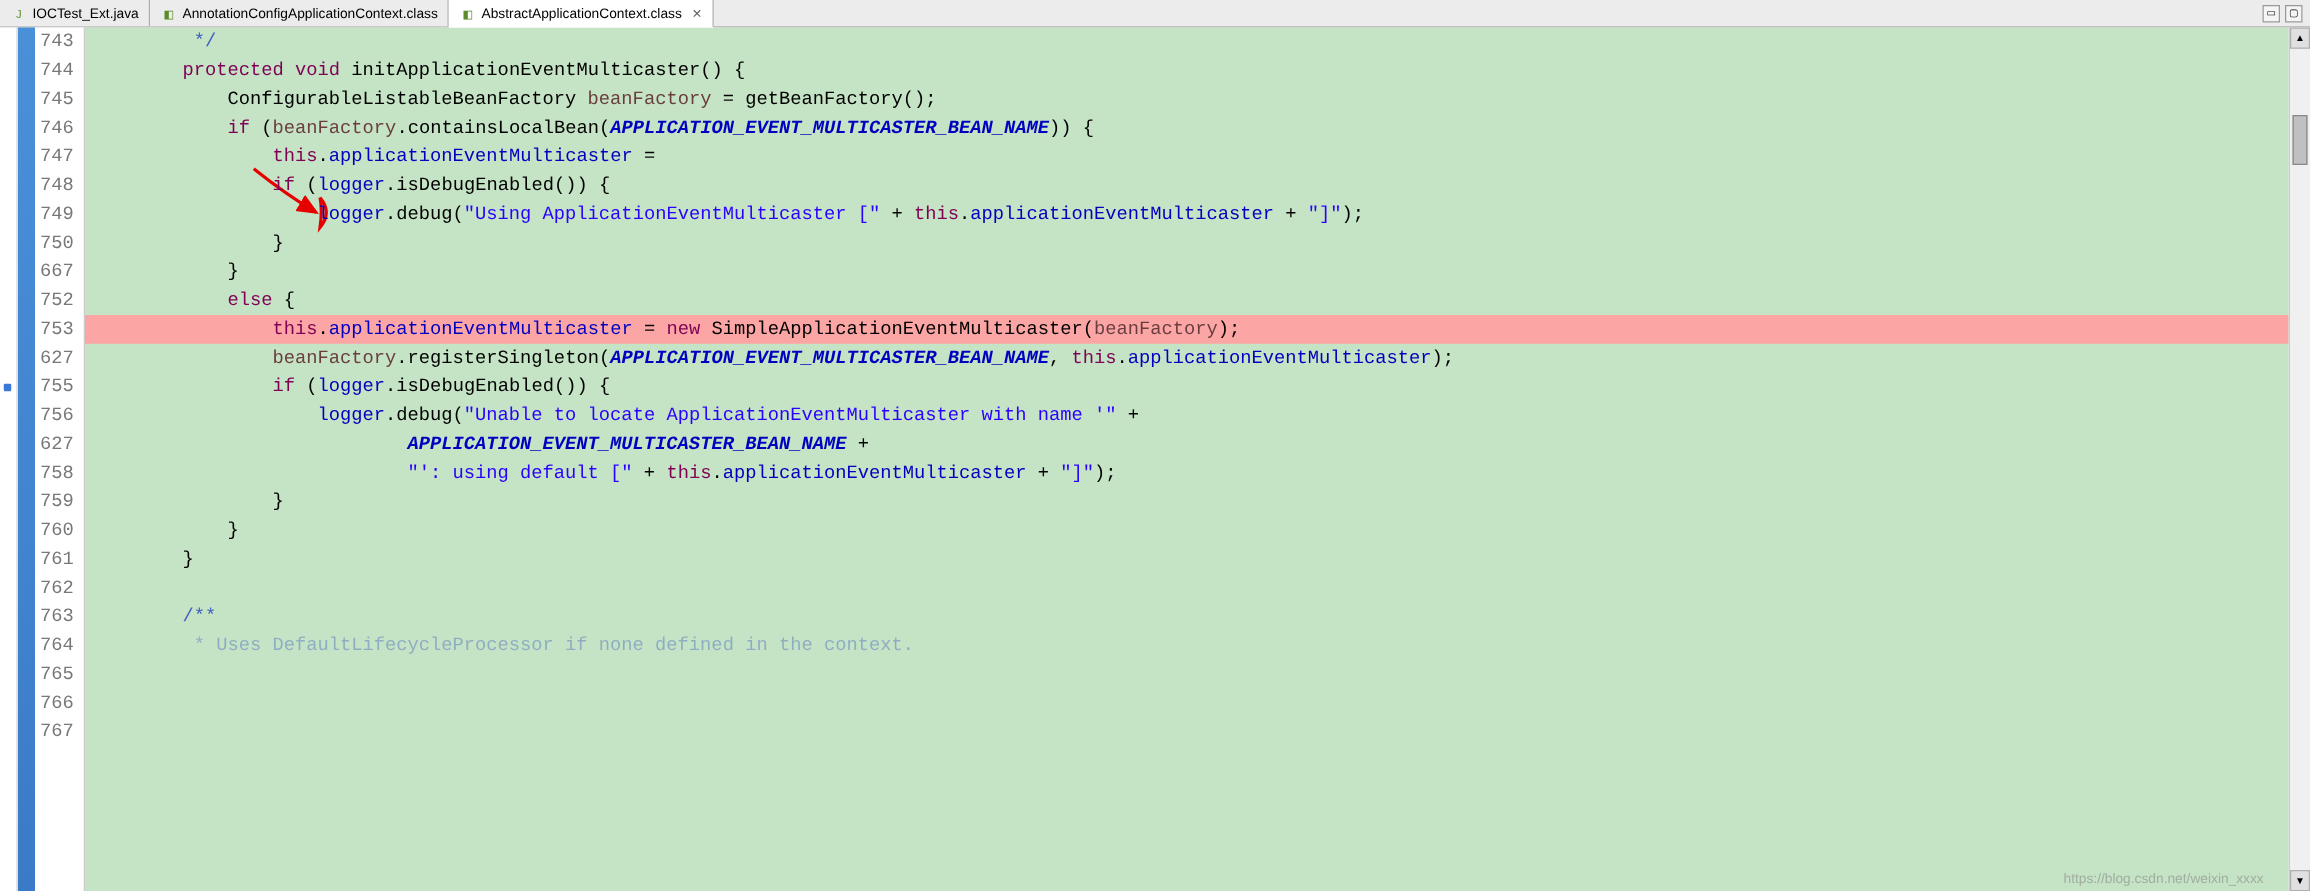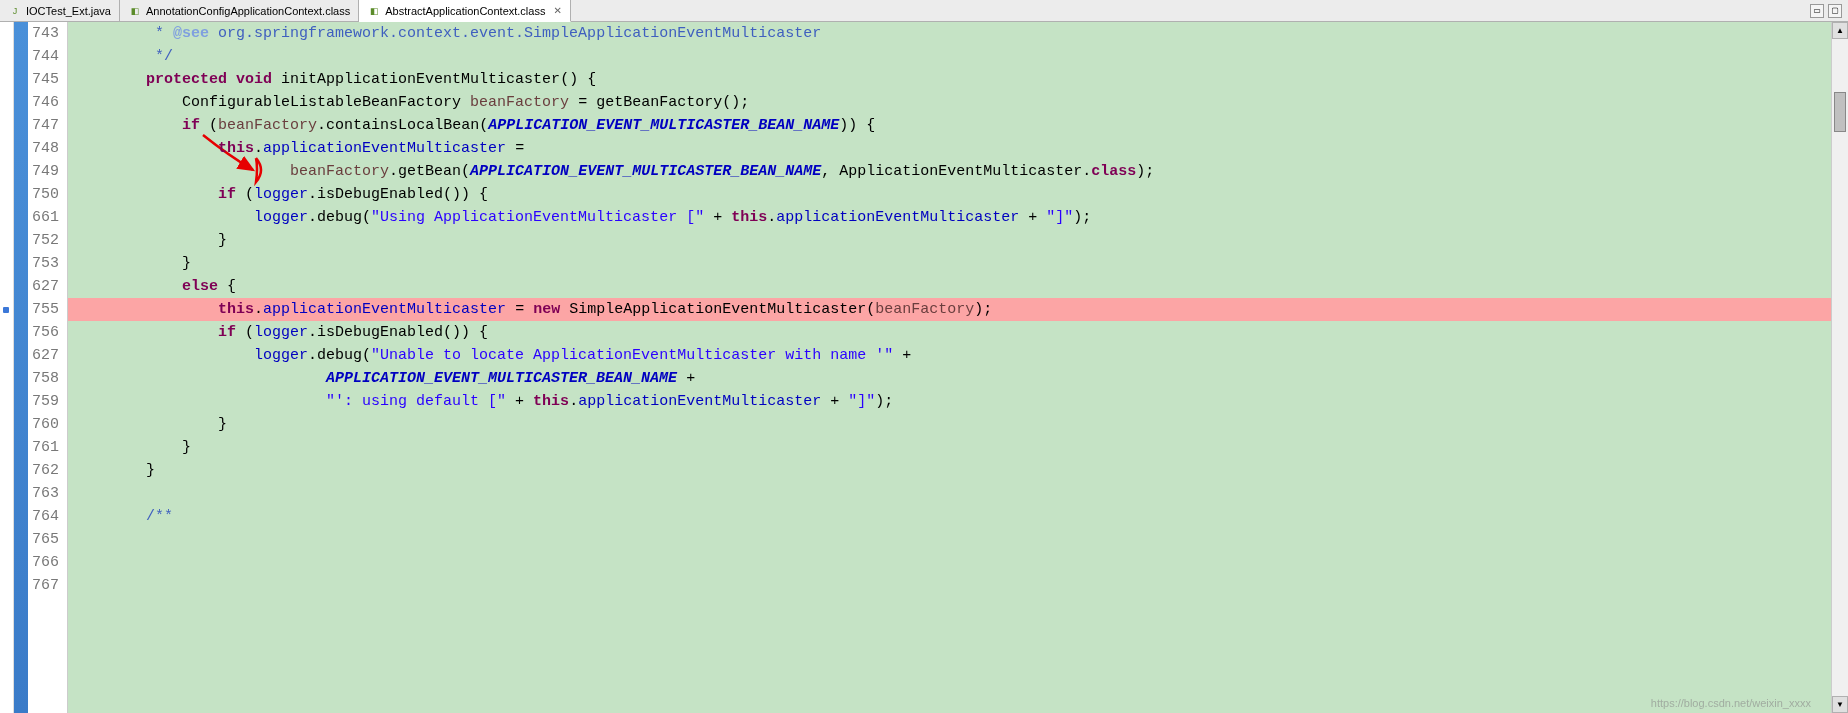--- a/index.html
+++ b/index.html
@@ -15,21 +15,21 @@
 .editor-container { display: flex; height: calc(100vh - 22px); }
 .marker-col { width: 14px; background: #fff; border-right: 1px solid #ddd; position: relative; }
 .marker-dot { position: absolute; left: 3px; width: 6px; height: 6px; background: #3c78d8; border-radius: 1px; }
 .bp-col { width: 14px; background: linear-gradient(#4a90d9, #3a7bc8); }
 .gutter { background: #fff; padding: 0; text-align: center; font-family: Consolas, "Courier New", monospace; font-size: 15px; color: #787878; user-select: none; border-right: 1px solid #ccc; }
 .gutter-line { height: 23px; line-height: 23px; padding-right: 8px; padding-left: 4px; }
 .code-area { flex: 1; background: #c5e3c5; font-family: Consolas, "Courier New", monospace; font-size: 15px; position: relative; overflow: hidden; }
 .code-line { height: 23px; line-height: 23px; white-space: pre; padding-left: 6px; position: relative; }
 .code-line.hl { background: #b8d4b8; }
 .code-line.cursor-line { background: #fca5a5; }
-.kw { color: #7f0055; font-weight: bold; }
+.kw { color: #7f0055; font-weight: normal; }
 .comment { color: #3f5fbf; }
 .doctag { color: #7f9fdf; font-weight: bold; }
 .str { color: #2a00ff; }
 .field { color: #0000c0; }
 .const { color: #0000c0; font-style: italic; font-weight: bold; }
 .param { color: #6a3e3e; text-align: center; }
 .scrollbar { width: 17px; background: #f0f0f0; border-left: 1px solid #ccc; position: relative; }
 .scroll-arrow { height: 17px; background: #e0e0e0; border: 1px solid #b0b0b0; display: flex; align-items: center; justify-content: center; font-size: 8px; }
 .scroll-thumb { position: absolute; left: 2px; right: 2px; top: 70px; height: 40px; background: #c0c0c0; border: 1px solid #888; }
 .arrow-annotation { position: absolute; left: 130px; top: 108px; pointer-events: none; }
@@ -65,21 +65,21 @@
   <div class="bp-col"></div>
   <div class="gutter" id="gutter">
       <div class="gutter-line">743</div>
       <div class="gutter-line">744</div>
       <div class="gutter-line">745</div>
       <div class="gutter-line">746</div>
       <div class="gutter-line">747</div>
       <div class="gutter-line">748</div>
       <div class="gutter-line">749</div>
       <div class="gutter-line">750</div>
-      <div class="gutter-line">661</div>
+      <div class="gutter-line">667</div>
       <div class="gutter-line">752</div>
       <div class="gutter-line">753</div>
       <div class="gutter-line">627</div>
       <div class="gutter-line">755</div>
       <div class="gutter-line">756</div>
       <div class="gutter-line">627</div>
       <div class="gutter-line">758</div>
       <div class="gutter-line">759</div>
       <div class="gutter-line">760</div>
       <div class="gutter-line">761</div>
@@ -94,41 +94,41 @@
     <svg class="arrow-annotation" width="80" height="60">
       <defs>
           <marker id="ah" markerWidth="8" markerHeight="8" refX="6" refY="3" orient="auto">
             <path d="M0,0 L7,3 L0,6 Z" fill="#e60000"></path>
           </marker>
         </defs>
       <path d="M5,5 Q30,25 55,40" stroke="#e60000" stroke-width="2.5" fill="none" marker-end="url(#ah)"></path>
       <path d="M58,28 Q60,38 58,52 Q68,40 58,28" stroke="#e60000" stroke-width="2.5" fill="none"></path>
     </svg>
     <div class="watermark">https://blog.csdn.net/weixin_xxxx</div>
-  <div class="code-line">         <span class="comment">* <span class="doctag">@see</span> org.springframework.context.event.SimpleApplicationEventMulticaster</span></div>
       <div class="code-line">         <span class="comment">*/</span></div>
       <div class="code-line">        <span class="kw">protected</span> <span class="kw">void</span> initApplicationEventMulticaster() {</div>
       <div class="code-line">            ConfigurableListableBeanFactory <span class="param">beanFactory</span> = getBeanFactory();</div>
       <div class="code-line">            <span class="kw">if</span> (<span class="param">beanFactory</span>.containsLocalBean(<span class="const">APPLICATION_EVENT_MULTICASTER_BEAN_NAME</span>)) {</div>
       <div class="code-line">                <span class="kw">this</span>.<span class="field">applicationEventMulticaster</span> =</div>
-      <div class="code-line">                        <span class="param">beanFactory</span>.getBean(<span class="const">APPLICATION_EVENT_MULTICASTER_BEAN_NAME</span>, ApplicationEventMulticaster.<span class="kw">class</span>);</div>
       <div class="code-line">                <span class="kw">if</span> (<span class="field">logger</span>.isDebugEnabled()) {</div>
       <div class="code-line">                    <span class="field">logger</span>.debug(<span class="str">"Using ApplicationEventMulticaster ["</span> + <span class="kw">this</span>.<span class="field">applicationEventMulticaster</span> + <span class="str">"]"</span>);</div>
       <div class="code-line">                }</div>
       <div class="code-line">            }</div>
       <div class="code-line">            <span class="kw">else</span> {</div>
       <div class="code-line hl cursor-line">                <span class="kw">this</span>.<span class="field">applicationEventMulticaster</span> = <span class="kw">new</span> SimpleApplicationEventMulticaster(<span class="param">beanFactory</span>);</div>
+      <div class="code-line">                <span class="param">beanFactory</span>.registerSingleton(<span class="const">APPLICATION_EVENT_MULTICASTER_BEAN_NAME</span>, <span class="kw">this</span>.<span class="field">applicationEventMulticaster</span>);</div>
       <div class="code-line">                <span class="kw">if</span> (<span class="field">logger</span>.isDebugEnabled()) {</div>
       <div class="code-line">                    <span class="field">logger</span>.debug(<span class="str">"Unable to locate ApplicationEventMulticaster with name '"</span> +</div>
       <div class="code-line">                            <span class="const">APPLICATION_EVENT_MULTICASTER_BEAN_NAME</span> +</div>
       <div class="code-line">                            <span class="str">"': using default ["</span> + <span class="kw">this</span>.<span class="field">applicationEventMulticaster</span> + <span class="str">"]"</span>);</div>
       <div class="code-line">                }</div>
       <div class="code-line">            }</div>
       <div class="code-line">        }</div>
       <div class="code-line"></div>
       <div class="code-line">        <span class="comment">/**</span></div>
+      <div class="code-line" style="opacity: 0.4;">         <span class="comment">* Uses DefaultLifecycleProcessor if none defined in the context.</span></div>
     </div>
   <div class="scrollbar">
     <div class="scroll-arrow">▲</div>
     <div class="scroll-thumb"></div>
     <div class="scroll-arrow" style="position:absolute;bottom:0;left:0;right:0">▼</div>
   </div>
 </div>
 
 </body></html>

